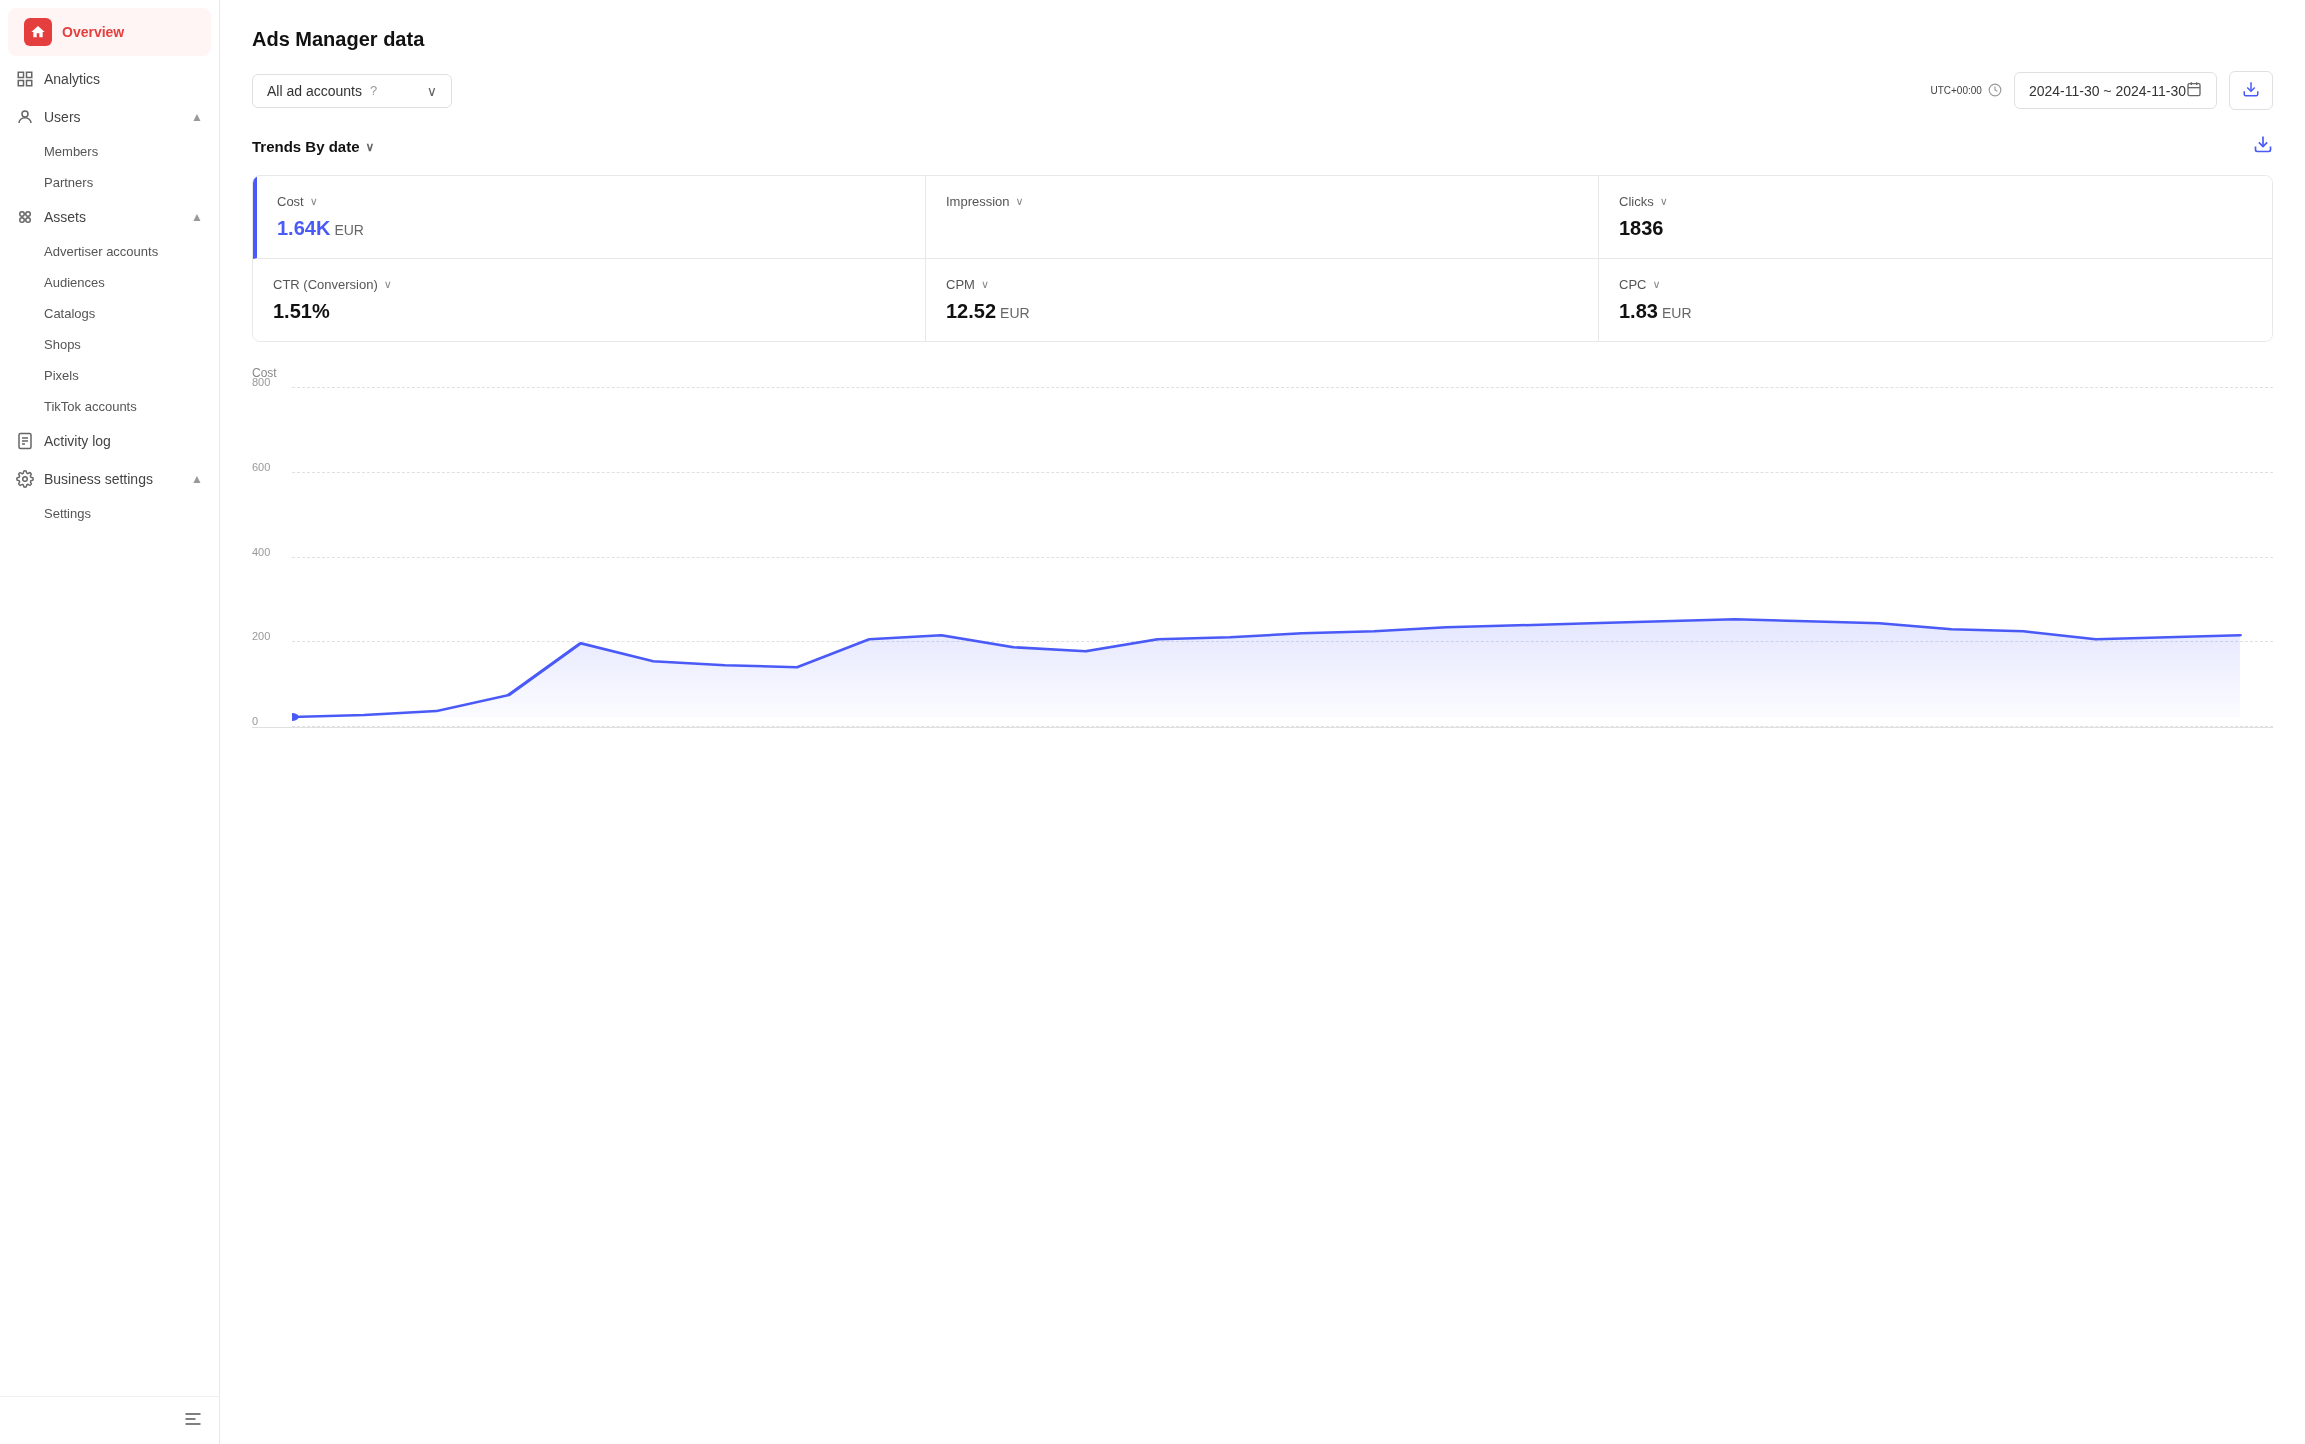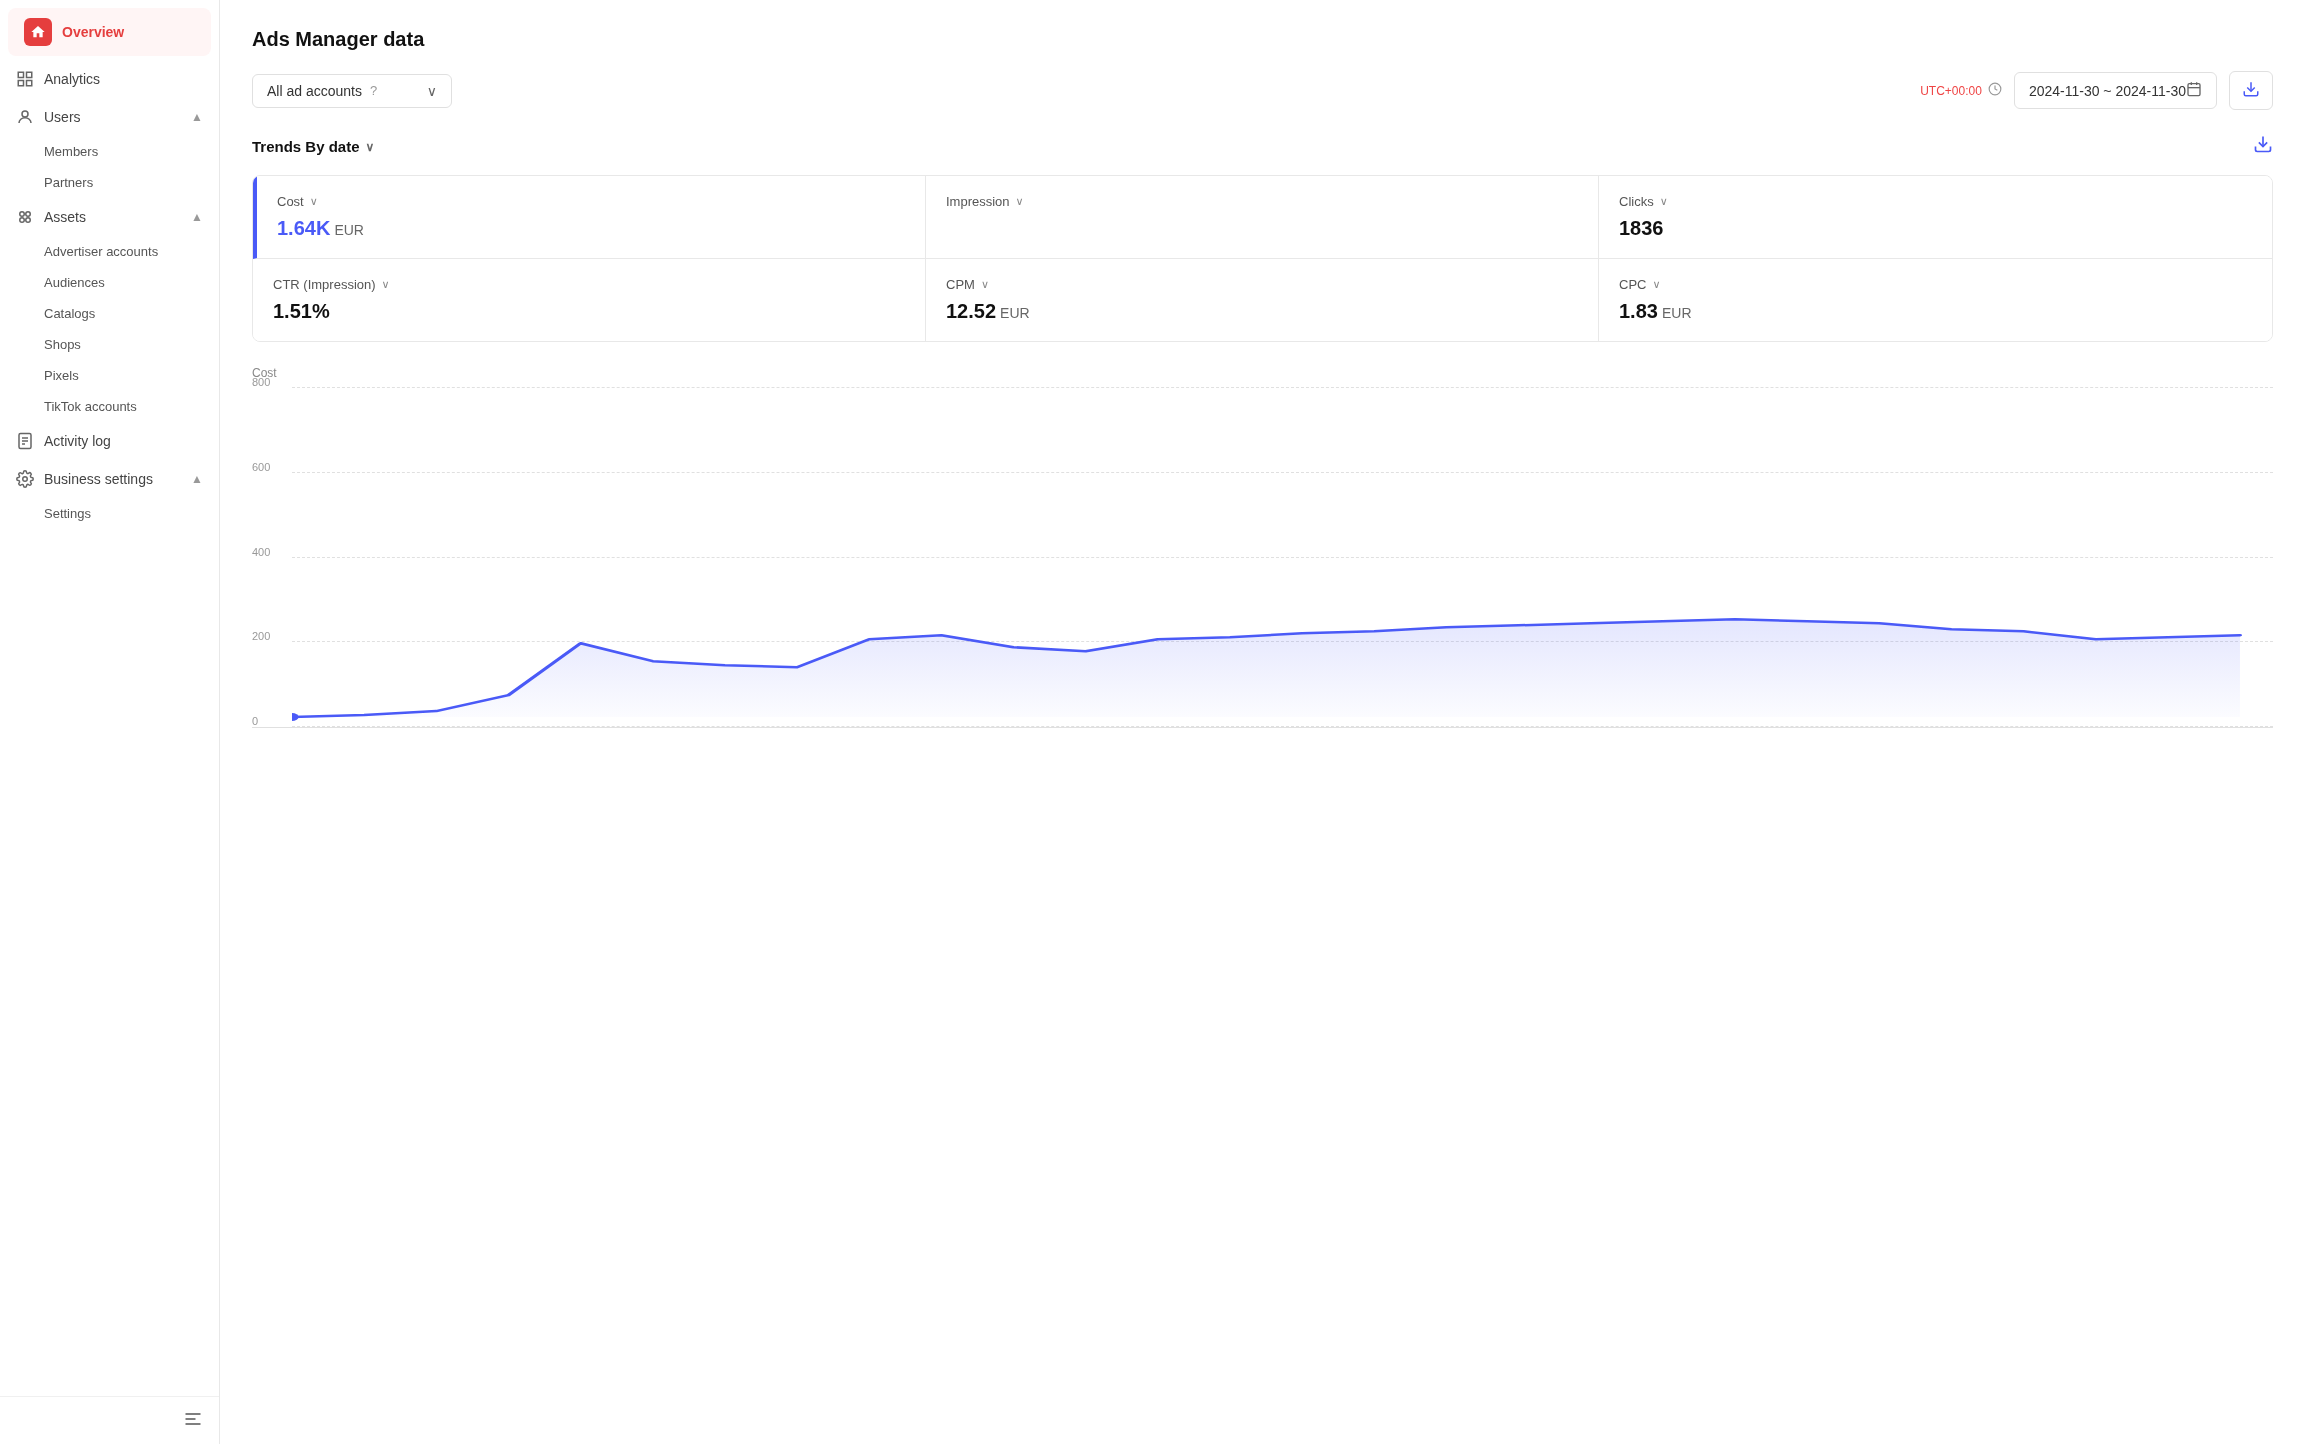--- a/index.html
+++ b/index.html
@@ -28,21 +28,21 @@
     .main { flex: 1; overflow-y: auto; background: #f5f5f5; }
     .main-inner { background: #fff; min-height: 100%; padding: 28px 32px; }
 
     .page-title { font-size: 20px; font-weight: 700; color: #111; margin-bottom: 20px; }
 
     
     .toolbar { display: flex; align-items: center; gap: 12px; margin-bottom: 24px; }
     .select-dropdown { display: flex; align-items: center; gap: 8px; border: 1px solid #e0e0e0; border-radius: 6px; padding: 8px 14px; background: #fff; cursor: pointer; font-size: 14px; color: #333; min-width: 200px; }
     .select-dropdown .help-icon { color: #999; font-size: 13px; }
     .select-dropdown .chevron-down { margin-left: auto; color: #666; }
-    .timezone { display: flex; align-items: center; gap: 6px; margin-left: auto; color: #ef4444; font-size: 12px; }
+    .timezone { display: flex; align-items: center; gap: 6px; margin-left: auto; color: #404040; font-size: 10px; }
     .timezone .tz-icon { color: #999; }
     .date-range { display: flex; align-items: center; border: 1px solid #e0e0e0; border-radius: 6px; padding: 8px 14px; background: #fff; cursor: pointer; font-size: 14px; color: #333; }
     .date-range .cal-icon { color: #666; }
     .export-btn { border: 1px solid #e0e0e0; border-radius: 6px; padding: 8px 12px; background: #fff; cursor: pointer; color: #4a5af7; }
 
     
     .section-header { display: flex; align-items: center; justify-content: space-between; margin-bottom: 16px; }
     .section-title { font-size: 15px; font-weight: 600; color: #111; display: flex; align-items: center; gap: 6px; cursor: pointer; }
     .section-title .chevron { font-size: 12px; color: #666; }
     .download-icon { color: #4a5af7; cursor: pointer; font-size: 18px; }
@@ -247,21 +247,21 @@
         </div>
         <div class="metric-cell">
           <div class="metric-label">
             <span>Clicks</span> 
             <span style="font-size:11px;color:#888;">∨</span>
           </div>
           <div class="metric-value">1836</div>
         </div>
         <div class="metric-cell">
           <div class="metric-label">
-            <span>CTR (Impression)</span> 
+            <span>CTR (Conversion)</span> 
             <span style="font-size:11px;color:#888;">∨</span>
           </div>
           <div class="metric-value">1.51%</div>
         </div>
         <div class="metric-cell">
           <div class="metric-label">
             <span>CPM</span> 
             <span style="font-size:11px;color:#888;">∨</span>
           </div>
           <div class="metric-value">12.52<span class="metric-unit">EUR</span></div>

